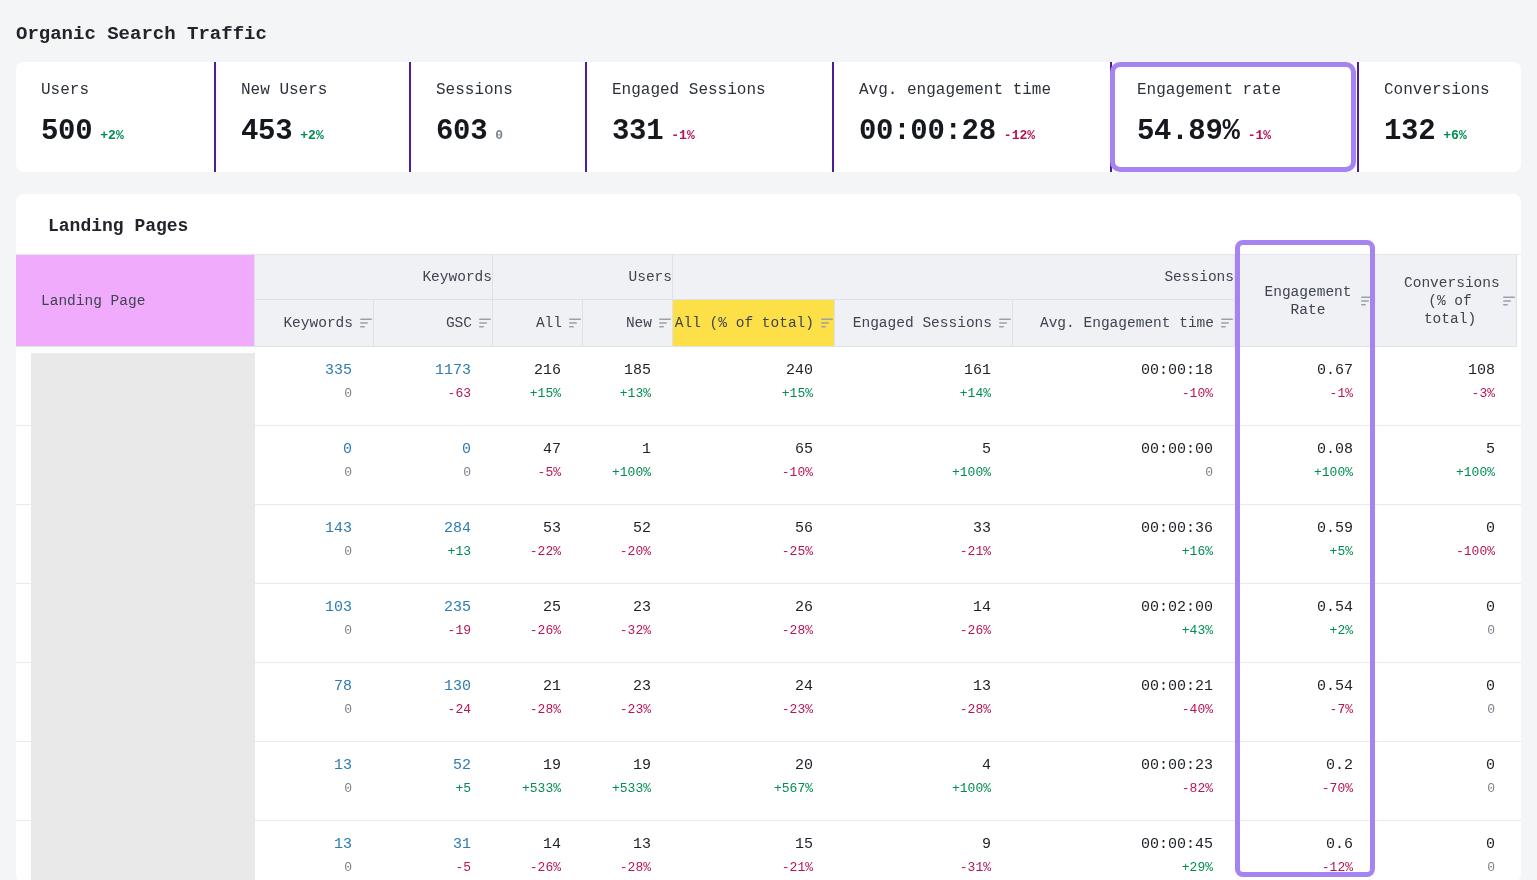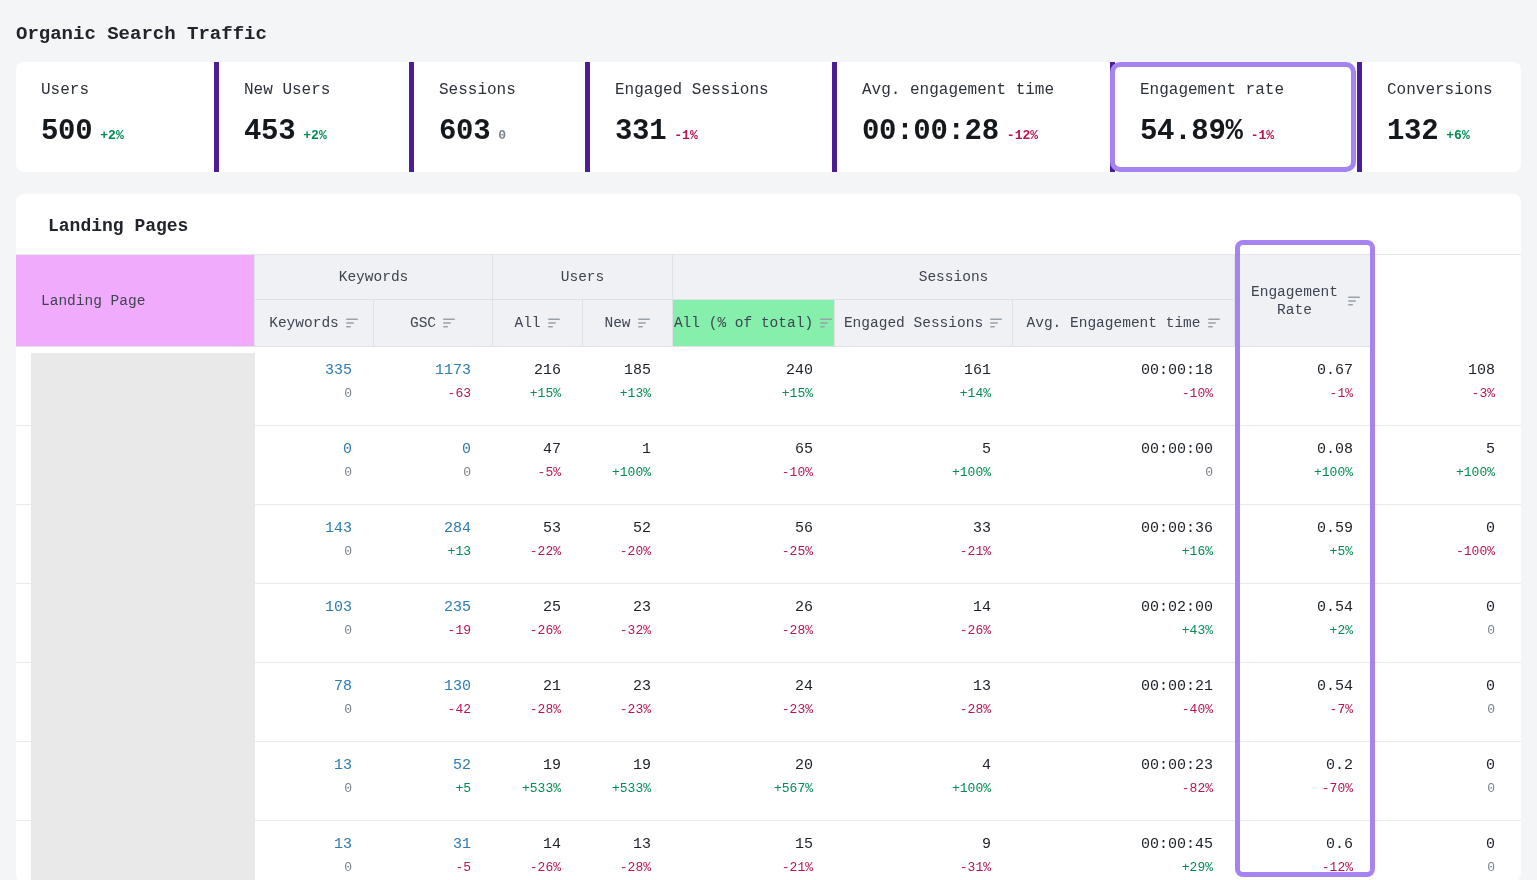--- a/index.html
+++ b/index.html
@@ -18,21 +18,21 @@
   }
 
   
   .metrics-card {
     position: relative;
     background: #fff; border-radius: 8px;
     height: 110px; display: flex;
     margin-bottom: 22px;
   }
   .metric { padding: 19px 0 0 25px; }
-  .metric + .metric { border-left: 5px solid #4c1d95; }
+  .metric + .metric { border-left: 2px solid #4c1d95; }
   .w1{width:198px}.w2{width:195px}.w3{width:176px}.w4{width:247px}
   .w5{width:278px}.w6{width:247px}.w7{width:164px}
   .m-label { font-size: 16px; color: #2c313a; }
   .m-row { margin-top: 16px; display: flex; align-items: baseline; gap: 8px; }
   .m-value { font-size: 29px; font-weight: 700; color: #15181d; letter-spacing: -0.3px; }
   .m-change { font-size: 13px; font-weight: 700; }
   .metric-highlight {
     position: absolute; left: 1094px; top: 0; width: 246px; height: 110px;
     border: 5px solid #a584f2; border-radius: 10px;
     pointer-events: none; z-index: 4;
@@ -56,26 +56,26 @@
   .thead {
     display: grid;
     grid-template-columns: 239px 119px 119px 90px 90px 162px 178px 222px 140px 142px;
     grid-template-rows: 45px 47px;
     border-top: 1px solid #e4e6ea;
   }
   .hcell {
     background: #f0f1f4;
     border-right: 1px solid #dee1e6;
     border-bottom: 1px solid #dee1e6;
-    display: flex; align-items: center; justify-content: center; gap: 7px;
+    display: flex; align-items: center; justify-content: flex-end; gap: 7px;
     font-size: 14.5px; color: #3e4551; text-align: center; line-height: 18px;
   }
   .hcell.lp-head { background: #f0abfc; justify-content: flex-start; padding-left: 25px; }
   .hcell.sub { cursor: pointer; }
-  .hcell.sel { background: #86efac; }
+  .hcell.sel { background: #fde047; }
   .wrap { max-width: 92px; }
   .sort-icon { flex: 0 0 auto; }
   .sort-icon rect { fill: #99a1ab; }
 
   .tbody { position: relative; }
   .trow { height: 79px; border-bottom: 1px solid #e8eaee; }
   .cell.num { padding: 13px 22px 0 0; text-align: right; }
   .v { font-size: 15px; color: #1c2127; line-height: 22px; }
   .v.link { color: #2d7cb4; cursor: pointer; }
   .c { font-size: 13px; line-height: 18px; margin-top: 3px; }
@@ -171,20 +171,28 @@
         <span>Sessions</span>
       </div>
       <div class="hcell sub" style="grid-column:9;grid-row:1/3">
         <span class="wrap">Engagement Rate</span>
         <svg class="sort-icon" width="13" height="10" viewBox="0 0 13 10">
             <rect y="0.5" width="12" height="1.6" rx="0.8"></rect>
             <rect y="4.2" width="8" height="1.6" rx="0.8"></rect>
             <rect y="7.9" width="5" height="1.6" rx="0.8"></rect>
           </svg>
       </div>
+      <div class="hcell sub" style="grid-column:10;grid-row:1/3">
+        <span class="wrap">Conversions (% of total)</span>
+        <svg class="sort-icon" width="13" height="10" viewBox="0 0 13 10">
+            <rect y="0.5" width="12" height="1.6" rx="0.8"></rect>
+            <rect y="4.2" width="8" height="1.6" rx="0.8"></rect>
+            <rect y="7.9" width="5" height="1.6" rx="0.8"></rect>
+          </svg>
+      </div>
 
       <div class="hcell sub" style="grid-column:2;grid-row:2">
         <span>Keywords</span>
         <svg class="sort-icon" width="13" height="10" viewBox="0 0 13 10">
             <rect y="0.5" width="12" height="1.6" rx="0.8"></rect>
             <rect y="4.2" width="8" height="1.6" rx="0.8"></rect>
             <rect y="7.9" width="5" height="1.6" rx="0.8"></rect>
           </svg>
       </div>
       <div class="hcell sub" style="grid-column:3;grid-row:2">
@@ -397,21 +405,21 @@
           </div>
         </div>
         <div class="trow grid-cols">
           <div class="cell lp"></div>
           <div class="cell num">
             <div class="v link">78</div>
             <div class="c neu">0</div>
           </div>
           <div class="cell num">
             <div class="v link">130</div>
-            <div class="c neg">-42</div>
+            <div class="c neg">-24</div>
           </div>
           <div class="cell num">
             <div class="v">21</div>
             <div class="c neg">-28%</div>
           </div>
           <div class="cell num">
             <div class="v">23</div>
             <div class="c neg">-23%</div>
           </div>
           <div class="cell num">

